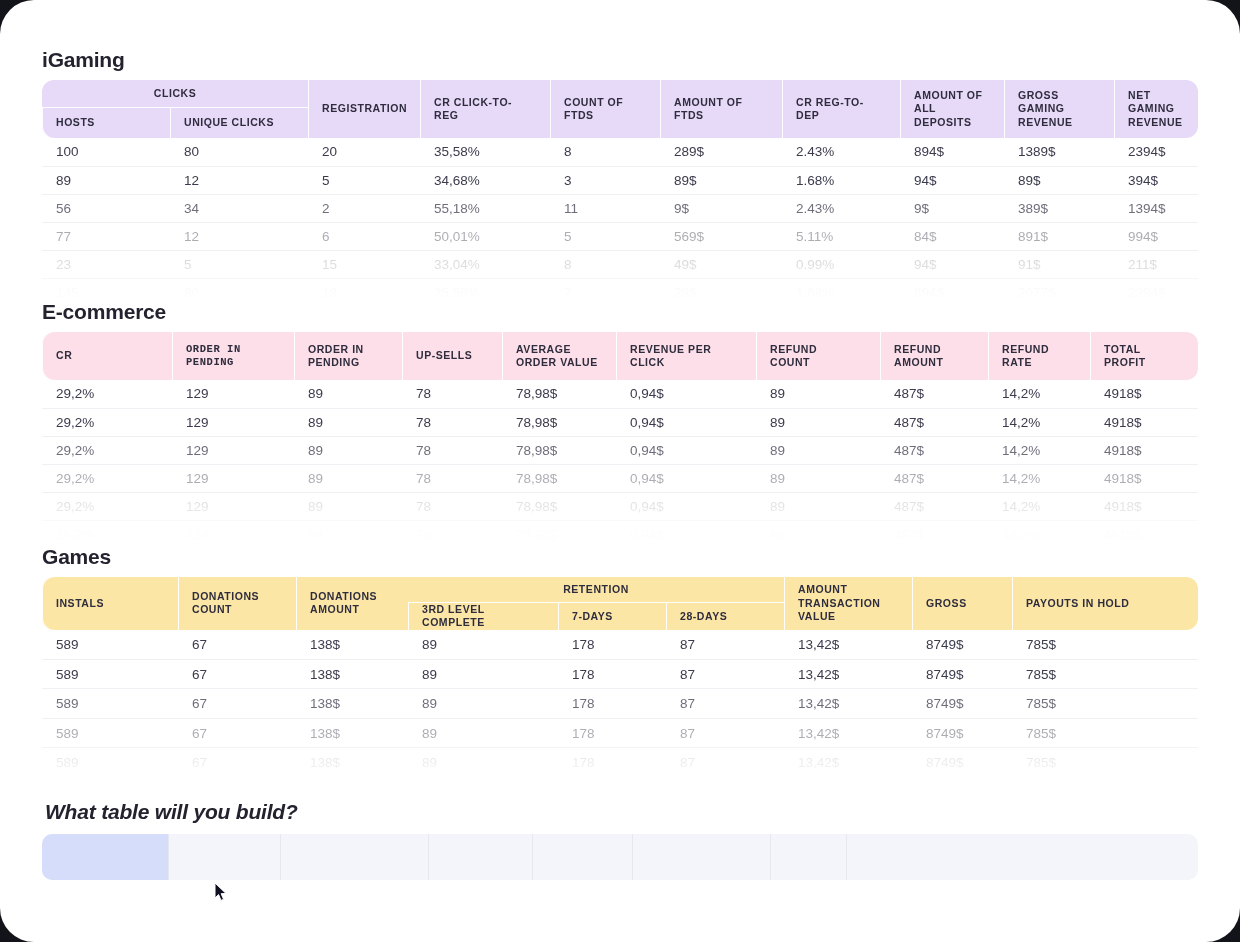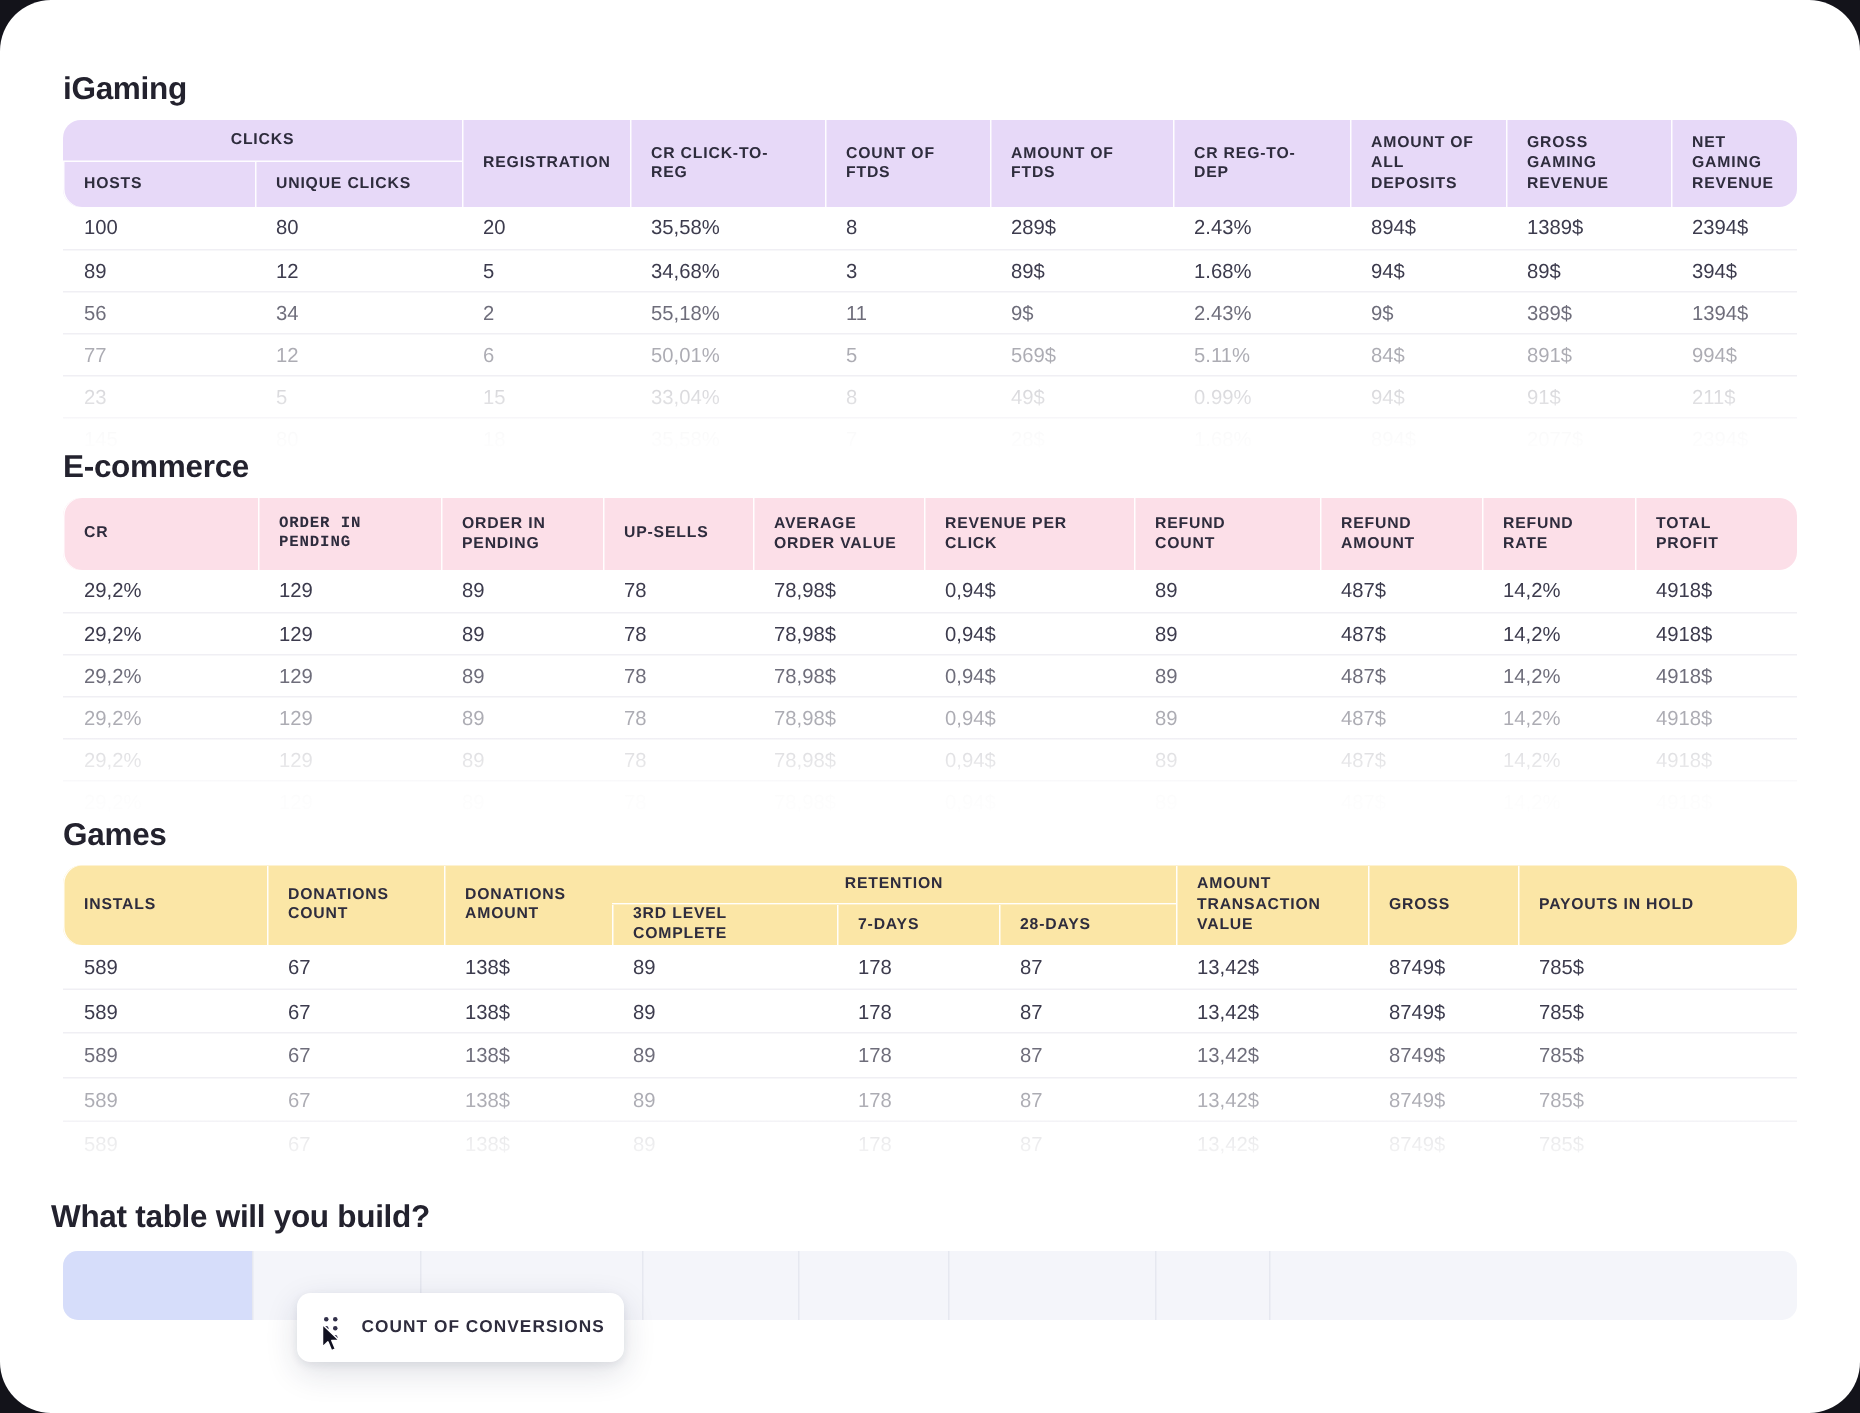--- a/index.html
+++ b/index.html
@@ -462,39 +462,28 @@
               <td style="height: 29.5px;">178</td>
               <td style="height: 29.5px;">87</td>
               <td style="height: 29.5px;">13,42$</td>
               <td style="height: 29.5px;">8749$</td>
               <td style="height: 29.5px;">785$</td>
             </tr>
           </tbody>
         </table>
         <div style="position: absolute; left: 0px; right: 0px; top: 159px; height: 74px; background: linear-gradient(rgba(255, 255, 255, 0) 0%, rgba(255, 255, 255, 0.85) 55%, rgb(255, 255, 255) 100%); pointer-events: none;"></div>
       </div>
-      <div class="section-title" style="position: absolute; left: 34px; top: 800px;">What table will you build?</div>
+      <div class="section-title" style="position: absolute; left: 45px; top: 800px; font-style: italic;">What table will you build?</div>
       <div class="builder-row" style="position: absolute; left: 42px; top: 834px;">
         <div class="builder-cell drop-target" style="width: 126px;"></div>
         <div class="builder-cell" style="width: 112px;"></div>
         <div class="builder-cell" style="width: 148px;"></div>
         <div class="builder-cell" style="width: 104px;"></div>
         <div class="builder-cell" style="width: 100px;"></div>
         <div class="builder-cell" style="width: 138px;"></div>
         <div class="builder-cell" style="width: 76px;"></div>
         <div class="builder-cell" style="width: 230px;"></div>
       </div>
     </div>
-<div class="drag-chip">
-      <span class="drag-dots">
-        <i></i>
-        <i></i>
-        <i></i>
-        <i></i>
-        <i></i>
-        <i></i>
-      </span>
-      <span class="chip-label">COUNT OF CONVERSIONS</span>
-    </div>
     <svg class="cursor-arrow" viewBox="0 0 14 20">
       <path d="M1 1 L1 16 L4.6 12.6 L7 18.4 L9.6 17.3 L7.2 11.7 L12 11.5 Z" fill="#101020" stroke="#ffffff" stroke-width="1" stroke-linejoin="round"></path>
     </svg>
   </div>
 
 </body></html>

